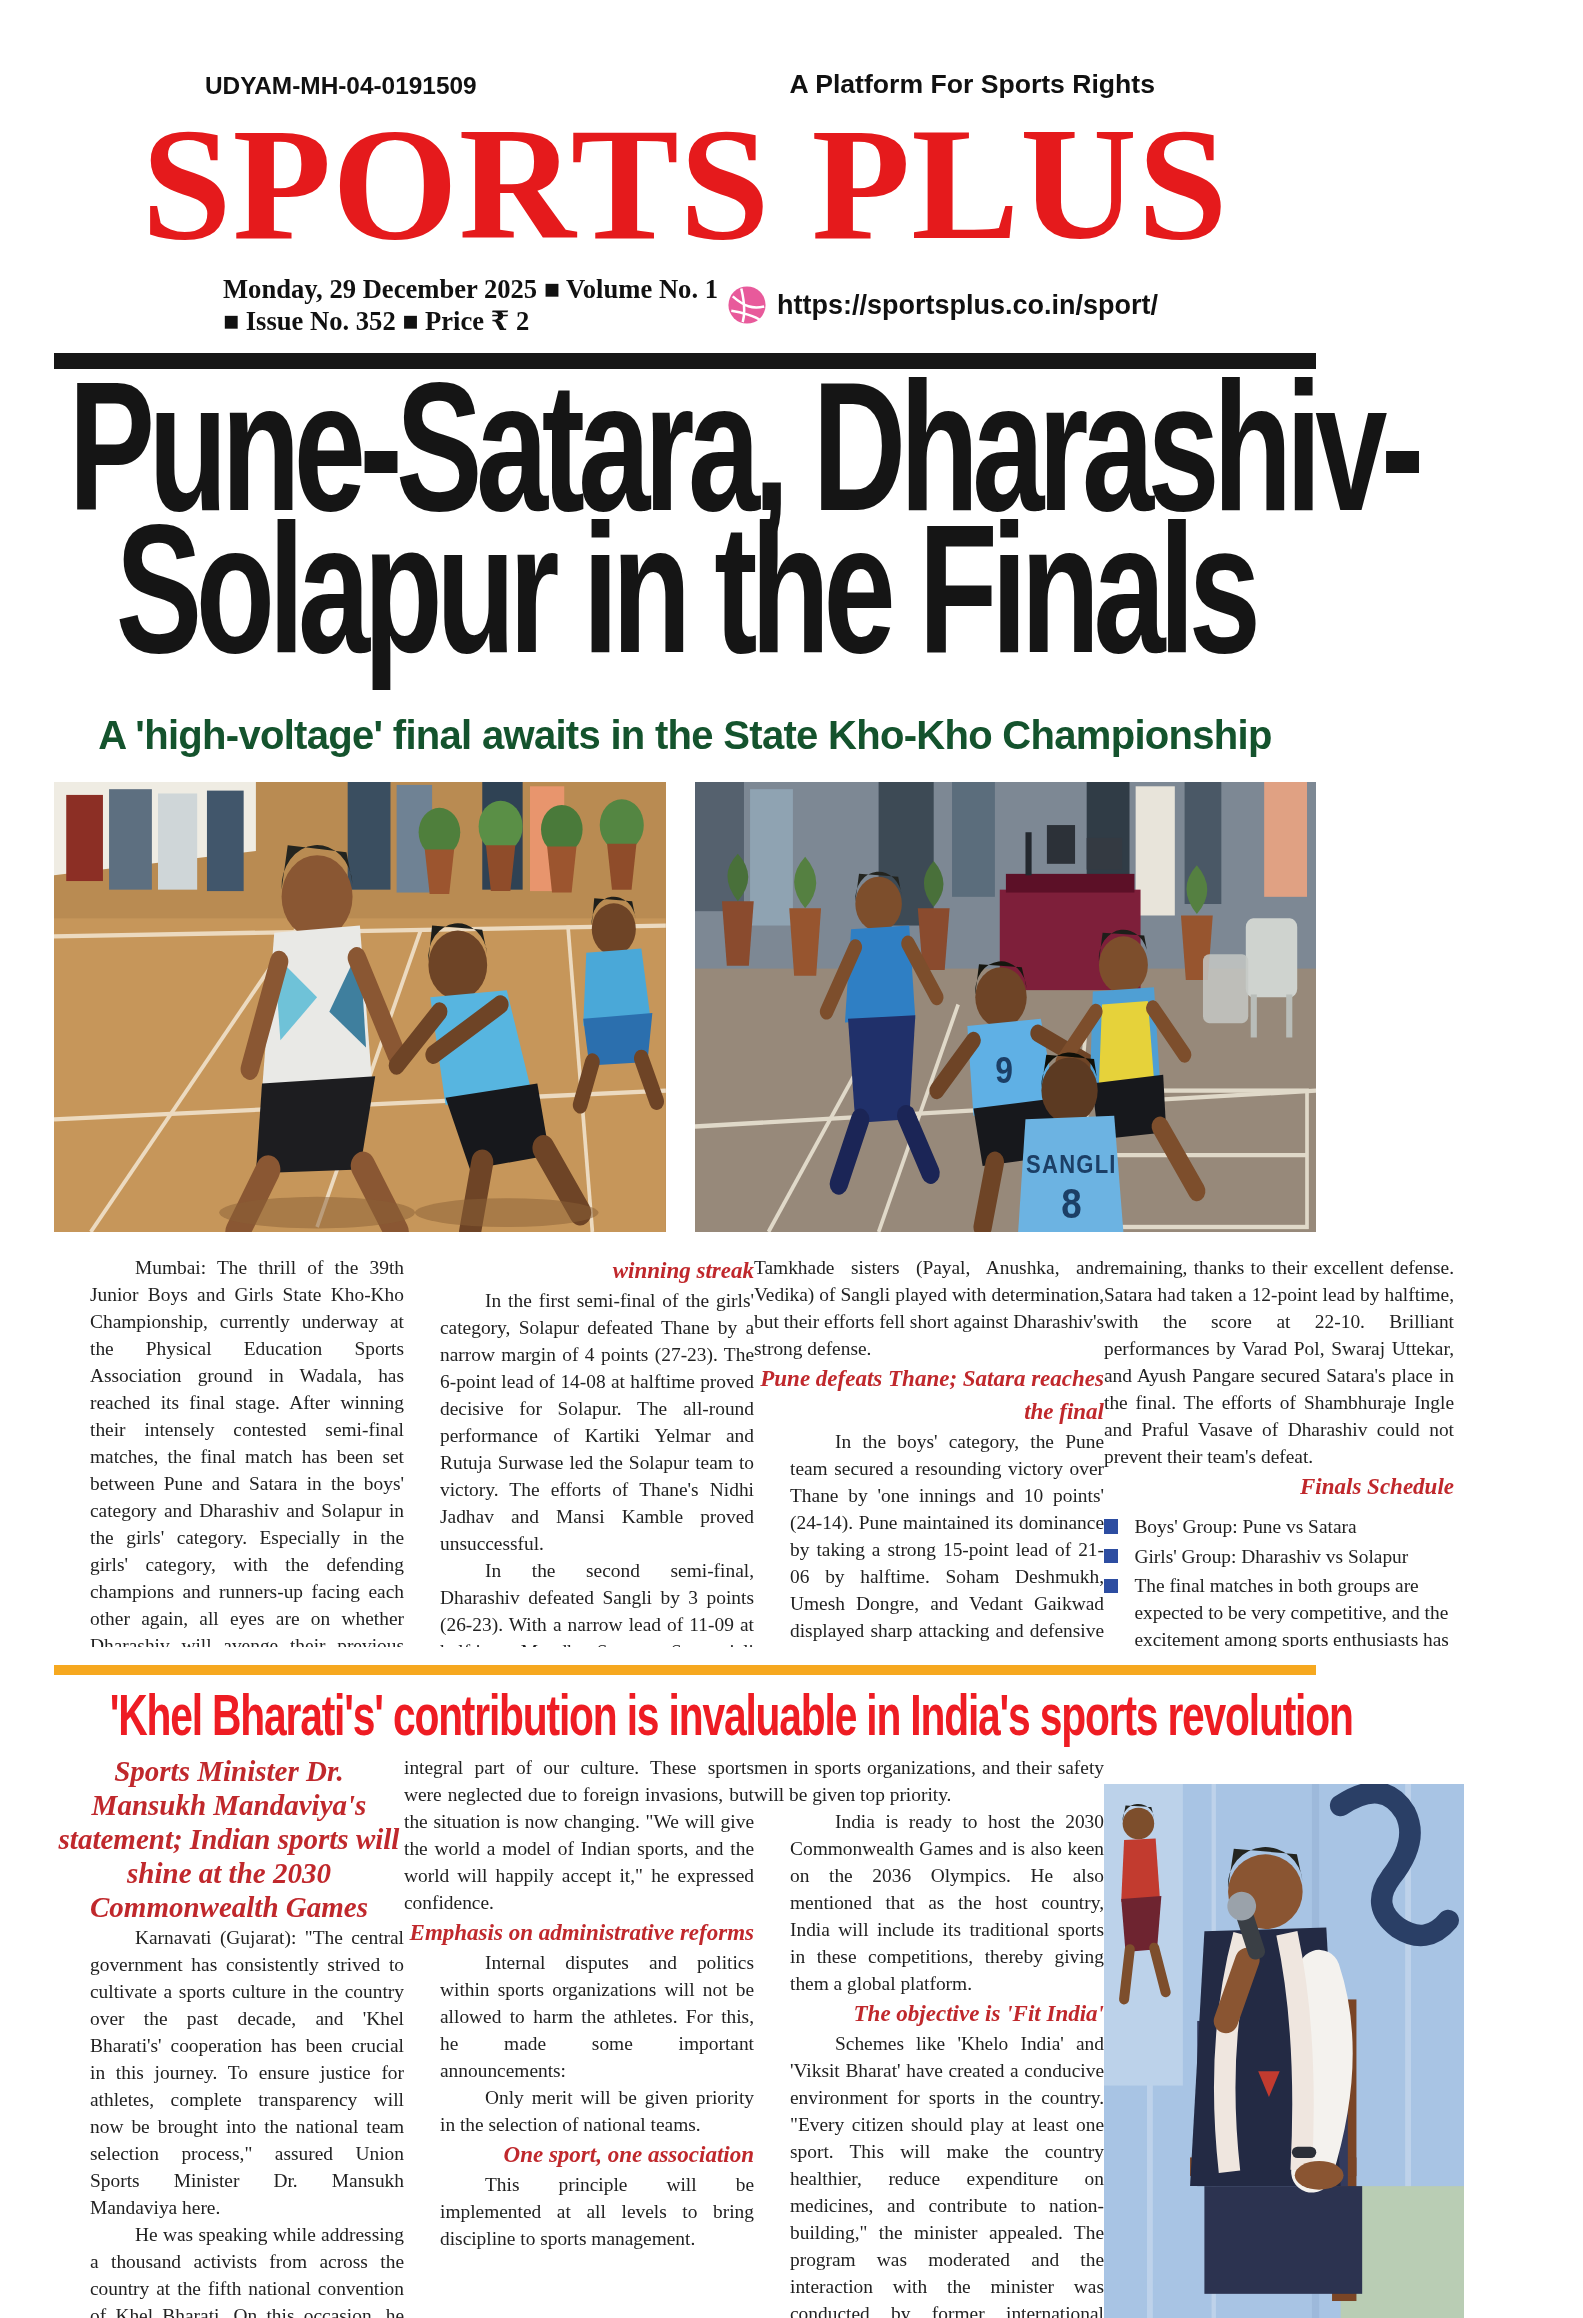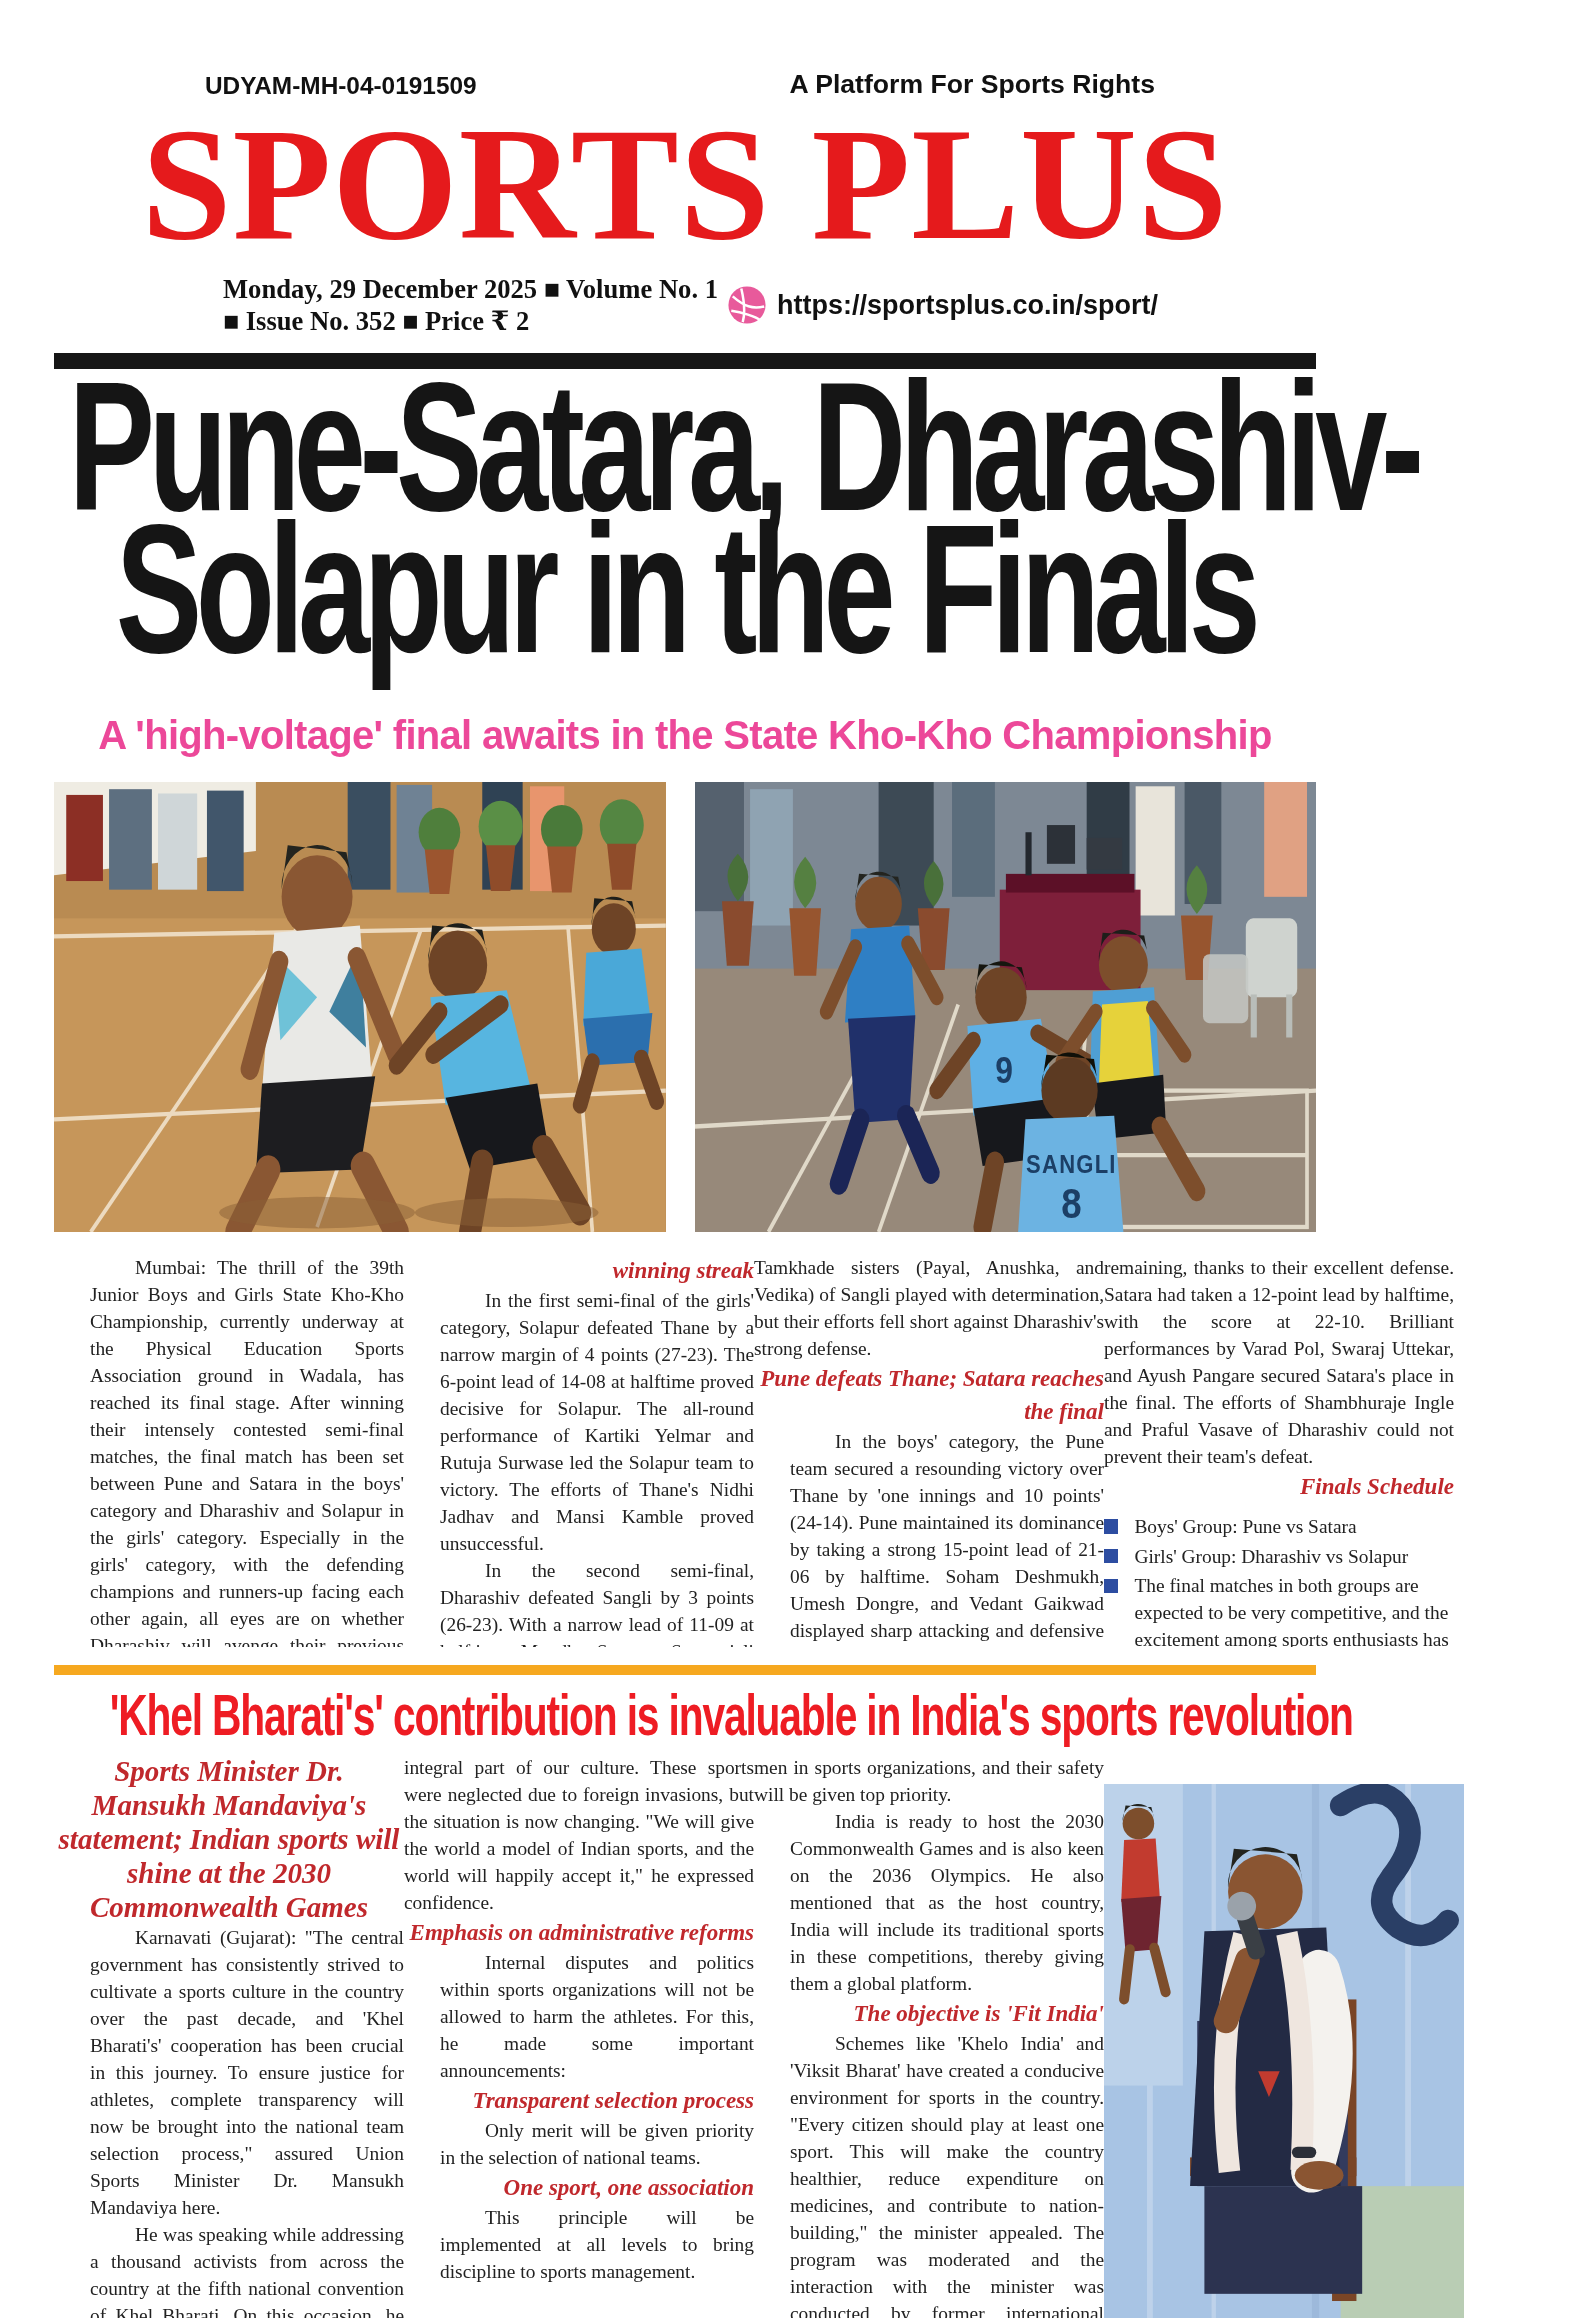--- a/index.html
+++ b/index.html
@@ -21,21 +21,21 @@
   .dateline-right{display:flex;align-items:center;gap:10px;
     font-family:"Liberation Sans","DejaVu Sans",sans-serif;font-size:27px;}
   .black-rule{height:16px;background:#161616;margin:16px 54px 0 54px;}
 
   
   .headline1{padding-top:27px;text-align:center;color:#151515;}
   .hl-line{display:block;white-space:nowrap;line-height:142px;
     font-family:"Liberation Sans","DejaVu Sans",sans-serif;font-weight:bold;
     font-size:144px;letter-spacing:-7.2px;
     transform:scale(0.9,1.28);transform-origin:center bottom;}
-  .subheadline{margin-top:33px;text-align:center;color:#ec4899;
+  .subheadline{margin-top:33px;text-align:center;color:#14532d;
     font-family:"Liberation Sans","DejaVu Sans",sans-serif;
     font-weight:bold;font-size:40px;letter-spacing:-0.7px;}
 
   .photos-row{display:flex;gap:29px;margin:24.4px 54px 0 54px;}
   .photo-frame{height:450px;overflow:hidden;background:#b08052;}
   .photo-frame.left{width:718px;}
   .photo-frame.right{width:729px;}
   .photo-frame svg{display:block;width:100%;height:100%;}
 
   .article1{display:flex;justify-content:space-between;margin:21.5px 54px 0 54px;}
@@ -310,21 +310,20 @@
     <div class="col col2h">
       <p class="lead-in">Sports Minister Dr. Mansukh Mandaviya's statement; Indian sports will shine at the 2030 Commonwealth Games</p>
       <p class="ind">Karnavati (Gujarat): "The central government has consistently strived to cultivate a sports culture in the country over the past decade, and 'Khel Bharati's' cooperation has been crucial in this journey. To ensure justice for athletes, complete transparency will now be brought into the national team selection process," assured Union Sports Minister Dr. Mansukh Mandaviya here.</p>
       <p class="ind">He was speaking while addressing a thousand activists from across the country at the fifth national convention of Khel Bharati. On this occasion, he presented a blueprint for India's bright sporting future.</p>
 
     </div>
     <div class="col col2h">
       <p>integral part of our culture. These sports were neglected due to foreign invasions, but the situation is now changing. "We will give the world a model of Indian sports, and the world will happily accept it," he expressed confidence.</p>
       <p class="redhead">Emphasis on administrative reforms</p>
       <p class="ind">Internal disputes and politics within sports organizations will not be allowed to harm the athletes. For this, he made some important announcements:</p>
-      <p class="redhead">Transparent selection process</p>
       <p class="ind">Only merit will be given priority in the selection of national teams.</p>
       <p class="redhead">One sport, one association</p>
       <p class="ind">This principle will be implemented at all levels to bring discipline to sports management.</p>
 
     </div>
     <div class="col col2h">
       <p>men in sports organizations, and their safety will be given top priority.</p>
       <p class="ind">India is ready to host the 2030 Commonwealth Games and is also keen on the 2036 Olympics. He also mentioned that as the host country, India will include its traditional sports in these competitions, thereby giving them a global platform.</p>
       <p class="redhead">The objective is 'Fit India'</p>
       <p class="ind">Schemes like 'Khelo India' and 'Viksit Bharat' have created a conducive environment for sports in the country. "Every citizen should play at least one sport. This will make the country healthier, reduce expenditure on medicines, and contribute to nation-building," the minister appealed. The program was moderated and the interaction with the minister was conducted by former international swimmer and Vice President of Khel Bharati, Bhanu Sachdev.</p>

